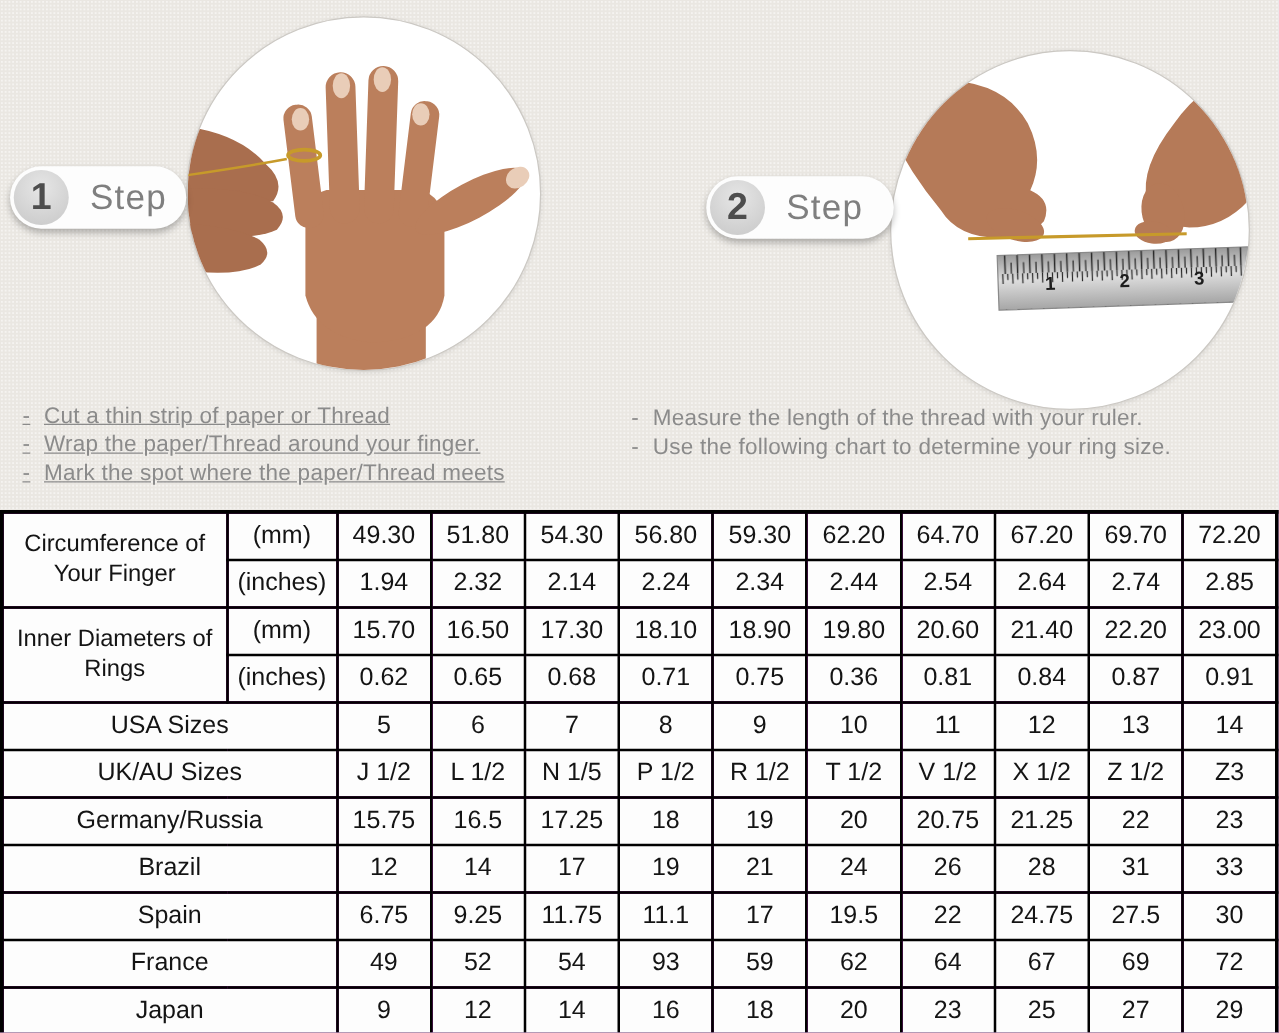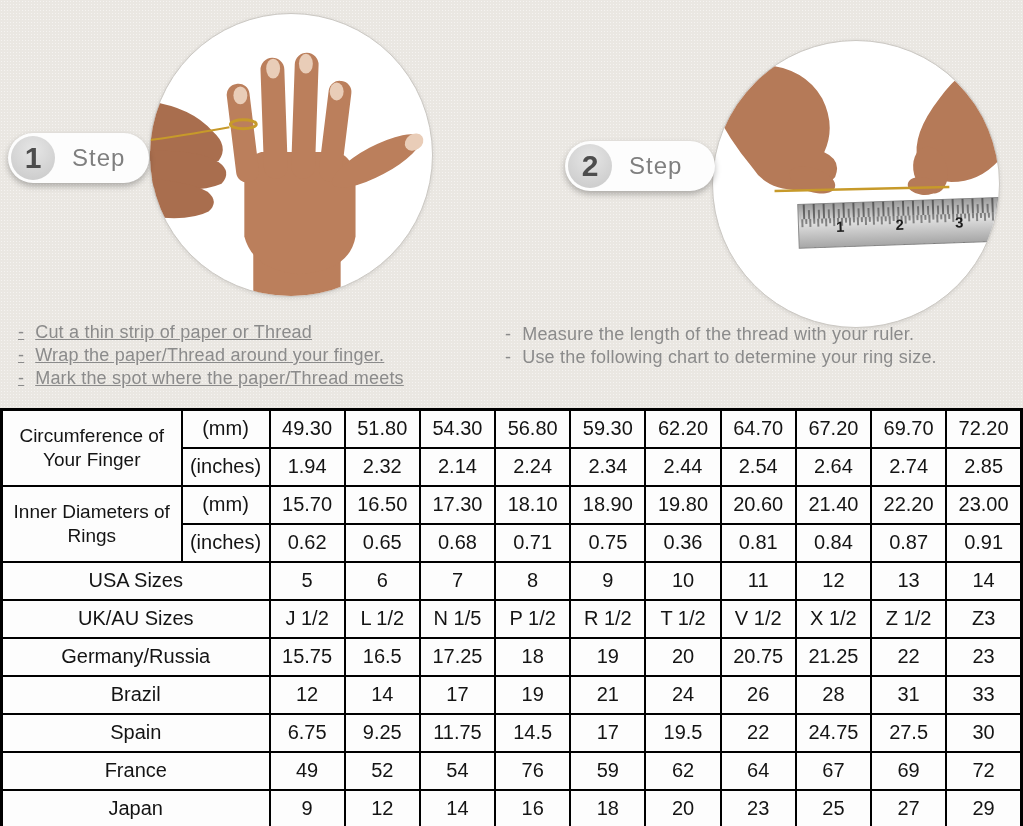--- a/index.html
+++ b/index.html
@@ -21,21 +21,21 @@
 
   .step-badge { position:absolute; height:50px; background:#fdfdfd; border-radius:25px;
     display:flex; align-items:center; padding-left:3px; z-index:5;
     box-shadow:0 3px 6px rgba(0,0,0,.28); }
   .badge-1 { left:8px;   top:133px; width:141px; }
   .badge-2 { left:565px; top:141px; width:150px; }
   .step-num { width:44px; height:44px; border-radius:50%;
     background:radial-gradient(circle at 50% 32%, #e6e6e6, #c7c7c7);
     color:#4d4d4d; font-size:30px; font-weight:bold;
     display:flex; align-items:center; justify-content:center; }
-  .step-label { margin-left:17px; font-size:24px; color:#7f7f7f; letter-spacing:1px; }
+  .step-label { margin-left:17px; font-size:28px; color:#7f7f7f; letter-spacing:1px; }
 
   .instructions { position:absolute; list-style:none; font-size:18px; line-height:23px;
     color:#8b8b8b; letter-spacing:.2px; }
   .instr-left  { left:18px;  top:321px;text-decoration:underline; }
   .instr-right { left:505px; top:323px; }
   .instructions li::before { content:"-"; margin-right:11px; }
 
   
   .table-wrap { position:absolute; left:0; top:408px; width:1023px; height:418px; background:#701a75; }
   table.size-chart { width:1023px; height:418px; border-collapse:collapse; table-layout:fixed;
@@ -266,34 +266,34 @@
             <td>26</td>
             <td>28</td>
             <td>31</td>
             <td>33</td>
           </tr>
           <tr>
             <td class="region-label" colspan="2">Spain</td>
             <td>6.75</td>
             <td>9.25</td>
             <td>11.75</td>
-            <td>14.5</td>
+            <td>11.1</td>
             <td>17</td>
             <td>19.5</td>
             <td>22</td>
             <td>24.75</td>
             <td>27.5</td>
             <td>30</td>
           </tr>
           <tr>
             <td class="region-label" colspan="2">France</td>
             <td>49</td>
             <td>52</td>
             <td>54</td>
-            <td>76</td>
+            <td>93</td>
             <td>59</td>
             <td>62</td>
             <td>64</td>
             <td>67</td>
             <td>69</td>
             <td>72</td>
           </tr>
           <tr>
             <td class="region-label" colspan="2">Japan</td>
             <td>9</td>

